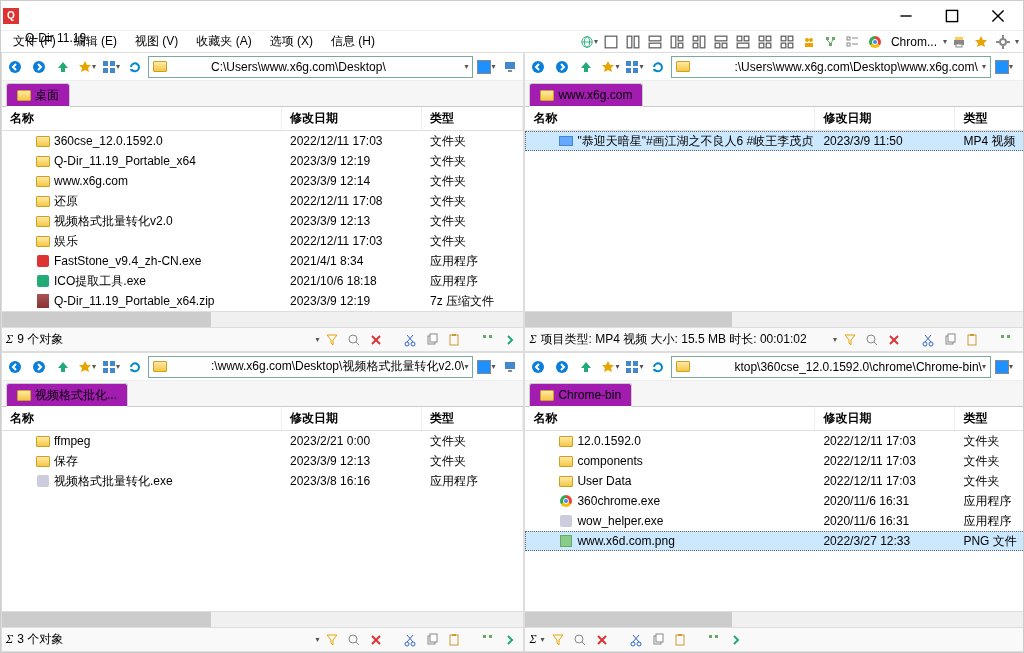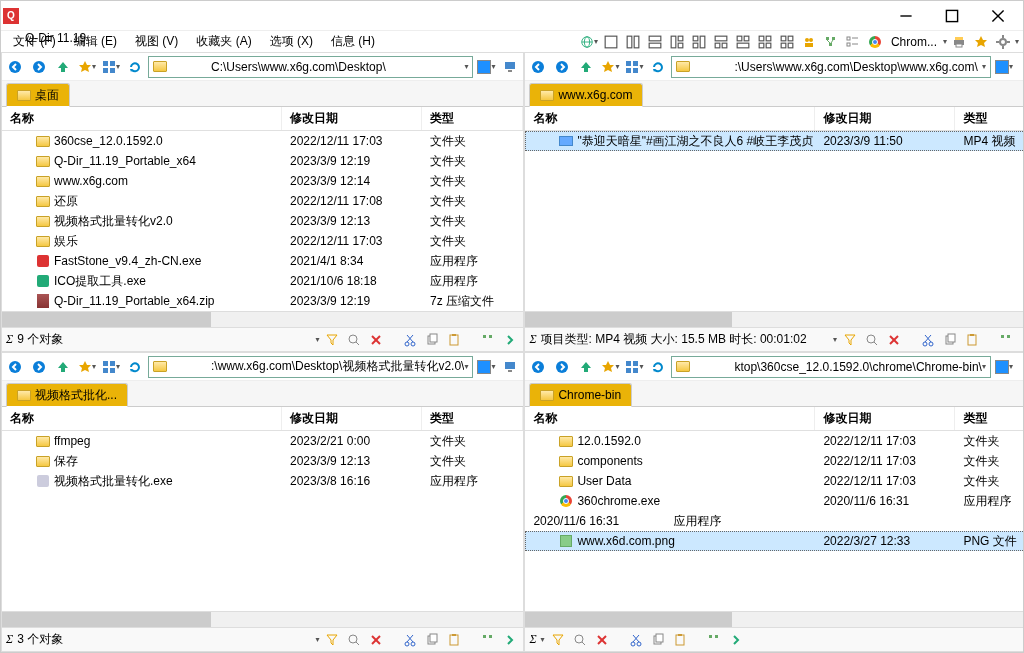--- a/index.html
+++ b/index.html
@@ -27,21 +27,21 @@
 .pane-toolbar { height: 28px; display: flex; align-items: center; padding: 2px; gap: 2px; border-bottom: 1px solid #eee; }
 .tb-icon { width: 22px; height: 22px; display: flex; align-items: center; justify-content: center; cursor: pointer; border-radius: 2px; }
 .address-bar { flex: 1; height: 22px; border: 1px solid #7a9; display: flex; align-items: center; padding: 0 4px; background: #fff; min-width: 80px; }
 .address-text { flex: 1; overflow: hidden; text-overflow: ellipsis; white-space: nowrap; margin-left: 44px; }
 .dropdown-arrow { font-size: 8px; color: #555; }
 .color-sq { width: 22px; height: 22px; display: flex; align-items: center; justify-content: center; }
 .color-sq .box { width: 14px; height: 14px; border: 1px solid #888; }
 
 
 .tab-strip { height: 26px; display: flex; align-items: flex-end; padding: 0 4px; border-bottom: 1px solid #ccc; background: #f6f6f6; }
-.tab { height: 24px; border: 1px solid #ccc; border-bottom: 1px solid #fff; background: #eab308; padding: 6px 10px; display: flex; align-items: center; gap: 4px; border-radius: 3px 3px 0 0; margin-bottom: -1px; }
+.tab { height: 24px; border: 1px solid #ccc; border-bottom: 1px solid #fff; background: #a21caf; padding: 6px 10px; display: flex; align-items: center; gap: 4px; border-radius: 3px 3px 0 0; margin-bottom: -1px; }
 
 
 .col-header { height: 24px; display: flex; border-bottom: 1px solid #e0e0e0; }
 .col { padding: 4px 8px; border-right: 1px solid #eee; display: flex; align-items: center; font-weight: bold; }
 .col-name { flex: 0 0 280px; }
 .col-date { flex: 0 0 140px; }
 .col-type { flex: 1; }
 .pane-right .col-name { flex: 0 0 290px; }
 
 
@@ -887,20 +887,26 @@
       <div class="fcell fname">
             <span class="ficon">
               <span class="chrome-ball"></span>
             </span>
             <span>360chrome.exe</span>
           </div>
       <div class="fcell fdate">2020/11/6 16:31</div>
       <div class="fcell ftype">应用程序</div>
     </div>
     <div class="file-row ">
+      <div class="fcell fname">
+            <span class="ficon">
+              <span class="exe-icon" style="background:#ccd"></span>
+            </span>
+            <span>wow_helper.exe</span>
+          </div>
       <div class="fcell fdate">2020/11/6 16:31</div>
       <div class="fcell ftype">应用程序</div>
     </div>
     <div class="file-row selected">
       <div class="fcell fname">
             <span class="ficon">
               <span class="png-icon"></span>
             </span>
             <span>www.x6d.com.png</span>
           </div>

